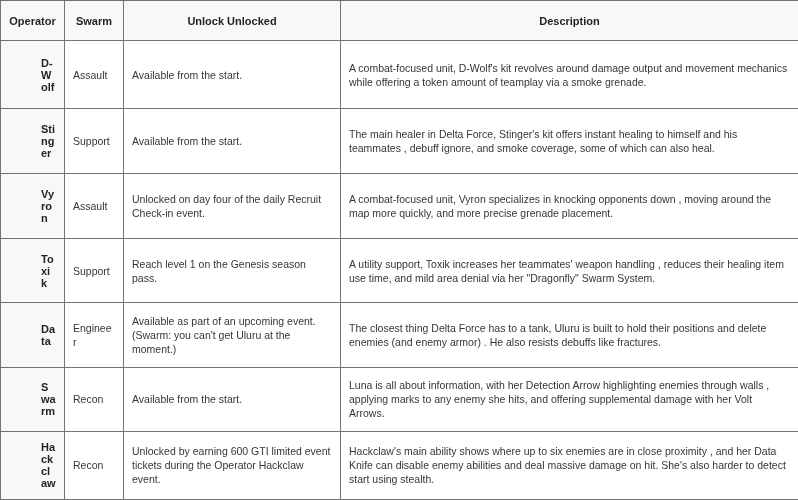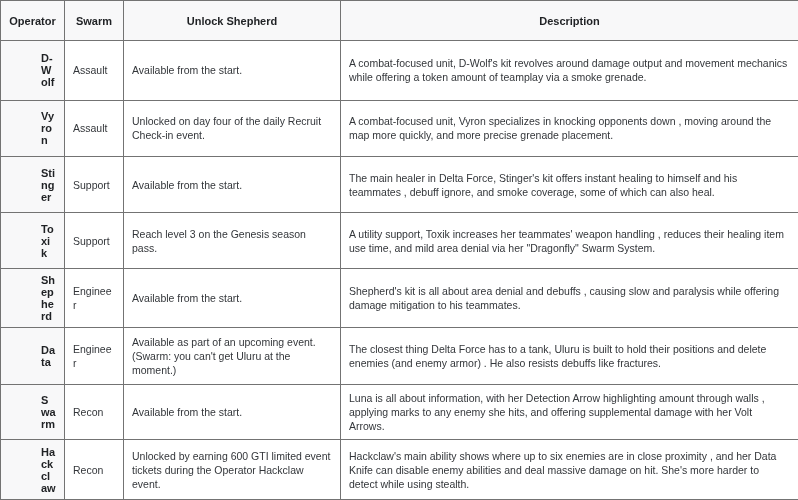--- a/index.html
+++ b/index.html
@@ -62,67 +62,61 @@
   <colgroup>
     <col class="c-operator">
     <col class="c-role">
     <col class="c-unlock">
     <col class="c-desc">
   </colgroup>
   <thead>
     <tr>
       <th>Operator</th>
       <th>Swarm</th>
-      <th>Unlock Shepherd</th>
+      <th>Unlock Unlocked</th>
       <th>Description</th>
     </tr>
   </thead>
   <tbody>
     <tr style="height:59px">
       <th class="op-name">D-Wolf</th>
       <td>Assault</td>
       <td>Available from the start.</td>
       <td>A combat-focused unit, D-Wolf's kit revolves around damage output and movement mechanics while offering a token amount of teamplay via a smoke grenade.</td>
     </tr>
     <tr style="height:56px">
+      <th class="op-name">Stinger</th>
+      <td>Support</td>
+      <td>Available from the start.</td>
+      <td>The main healer in Delta Force, Stinger's kit offers instant healing to himself and his teammates , debuff ignore, and smoke coverage, some of which can also heal.</td>
+    </tr>
+    <tr style="height:56px">
       <th class="op-name">Vyron</th>
       <td>Assault</td>
       <td>Unlocked on day four of the daily Recruit Check-in event.</td>
       <td>A combat-focused unit, Vyron specializes in knocking opponents down , moving around the map more quickly, and more precise grenade placement.</td>
     </tr>
-    <tr style="height:56px">
-      <th class="op-name">Stinger</th>
-      <td>Support</td>
-      <td>Available from the start.</td>
-      <td>The main healer in Delta Force, Stinger's kit offers instant healing to himself and his teammates , debuff ignore, and smoke coverage, some of which can also heal.</td>
-    </tr>
     <tr style="height:55px">
       <th class="op-name">Toxik</th>
       <td>Support</td>
-      <td>Reach level 3 on the Genesis season pass.</td>
+      <td>Reach level 1 on the Genesis season pass.</td>
       <td>A utility support, Toxik increases her teammates' weapon handling , reduces their healing item use time, and mild area denial via her "Dragonfly" Swarm System.</td>
-    </tr>
-    <tr style="height:55px">
-      <th class="op-name">Shepherd</th>
-      <td>Engineer</td>
-      <td>Available from the start.</td>
-      <td>Shepherd's kit is all about area denial and debuffs , causing slow and paralysis while offering damage mitigation to his teammates.</td>
     </tr>
     <tr style="height:56px">
       <th class="op-name">Data</th>
       <td>Engineer</td>
       <td>Available as part of an upcoming event. (Swarm: you can't get Uluru at the moment.)</td>
       <td>The closest thing Delta Force has to a tank, Uluru is built to hold their positions and delete enemies (and enemy armor) . He also resists debuffs like fractures.</td>
     </tr>
     <tr style="height:55px">
       <th class="op-name">Swarm</th>
       <td>Recon</td>
       <td>Available from the start.</td>
-      <td>Luna is all about information, with her Detection Arrow highlighting amount through walls , applying marks to any enemy she hits, and offering supplemental damage with her Volt Arrows.</td>
+      <td>Luna is all about information, with her Detection Arrow highlighting enemies through walls , applying marks to any enemy she hits, and offering supplemental damage with her Volt Arrows.</td>
     </tr>
     <tr style="height:56px">
       <th class="op-name">Hackclaw</th>
       <td>Recon</td>
       <td>Unlocked by earning 600 GTI limited event tickets during the Operator Hackclaw event.</td>
-      <td>Hackclaw's main ability shows where up to six enemies are in close proximity , and her Data Knife can disable enemy abilities and deal massive damage on hit. She's more harder to detect while using stealth.</td>
+      <td>Hackclaw's main ability shows where up to six enemies are in close proximity , and her Data Knife can disable enemy abilities and deal massive damage on hit. She's also harder to detect start using stealth.</td>
     </tr>
   </tbody>
 </table>
 
 </body></html>

